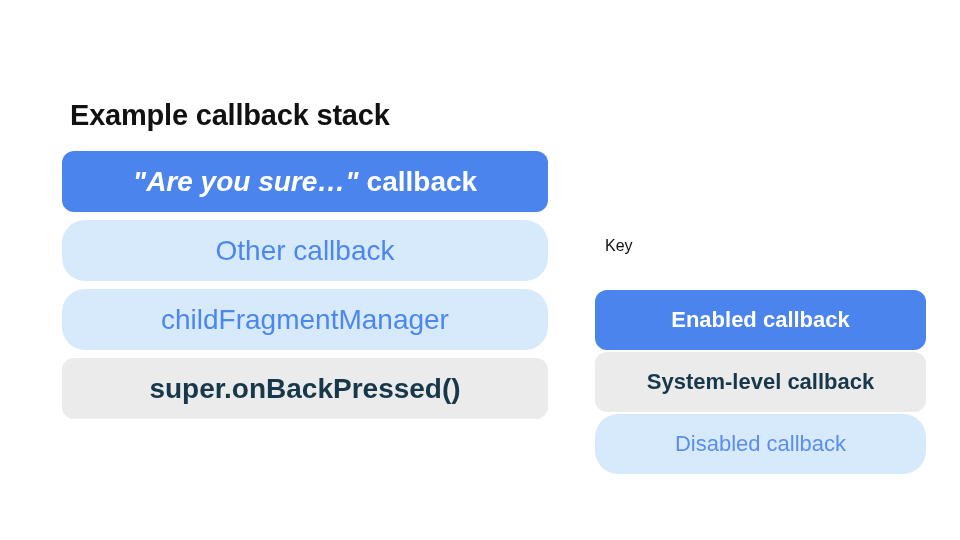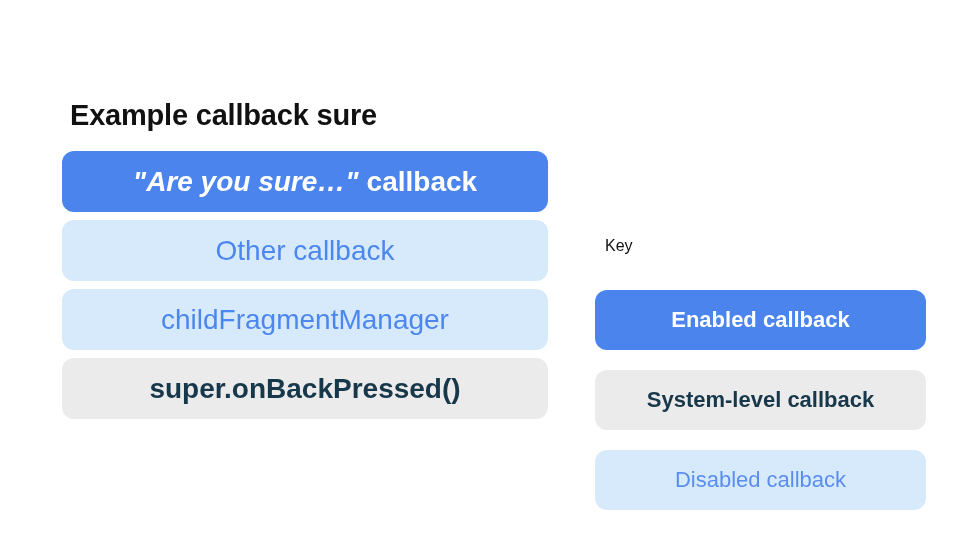--- a/index.html
+++ b/index.html
@@ -52,50 +52,51 @@
     border-radius: 12px;
     white-space: nowrap;
   }
   .stack .box {
     height: 61px;
     margin-bottom: 8px;
     font-size: 28px;
   }
   .key .box {
     height: 60px;
-    margin-bottom: 20px;
+    margin-bottom: 2px;
     font-size: 22px;
   }
   .box--enabled {
     background: var(--enabled_bg, #4A84EC);
     color: var(--enabled_text, #fff);
     font-weight: 700;
   }
   .box--disabled {
     background: var(--disabled_bg, #D6EAFC);
     color: var(--disabled_text, #4C86EF);
     font-weight: 400;
+    border-radius: 23px;
   }
   .key .box--disabled {
     color: var(--disabled_key_text, #5B8DEF);
   }
   .box--system {
     background: var(--system_bg, #EBEBEB);
     color: var(--system_text, #17374A);
     font-weight: 700;
   }
   .seg-italic {
     font-style: italic;
     margin-right: 8px;
   }
 </style>
 </head>
 <body>
 
-<div class="page-title">Example callback sure</div>
+<div class="page-title">Example callback stack</div>
 
 <div class="stack">
   <div class="box box--enabled">
     <span class="seg-italic">"Are you sure…"</span>
     <span>callback</span>
   </div>
   <div class="box box--disabled">Other callback</div>
   <div class="box box--disabled">childFragmentManager</div>
   <div class="box box--system">super.onBackPressed()</div>
 </div>

